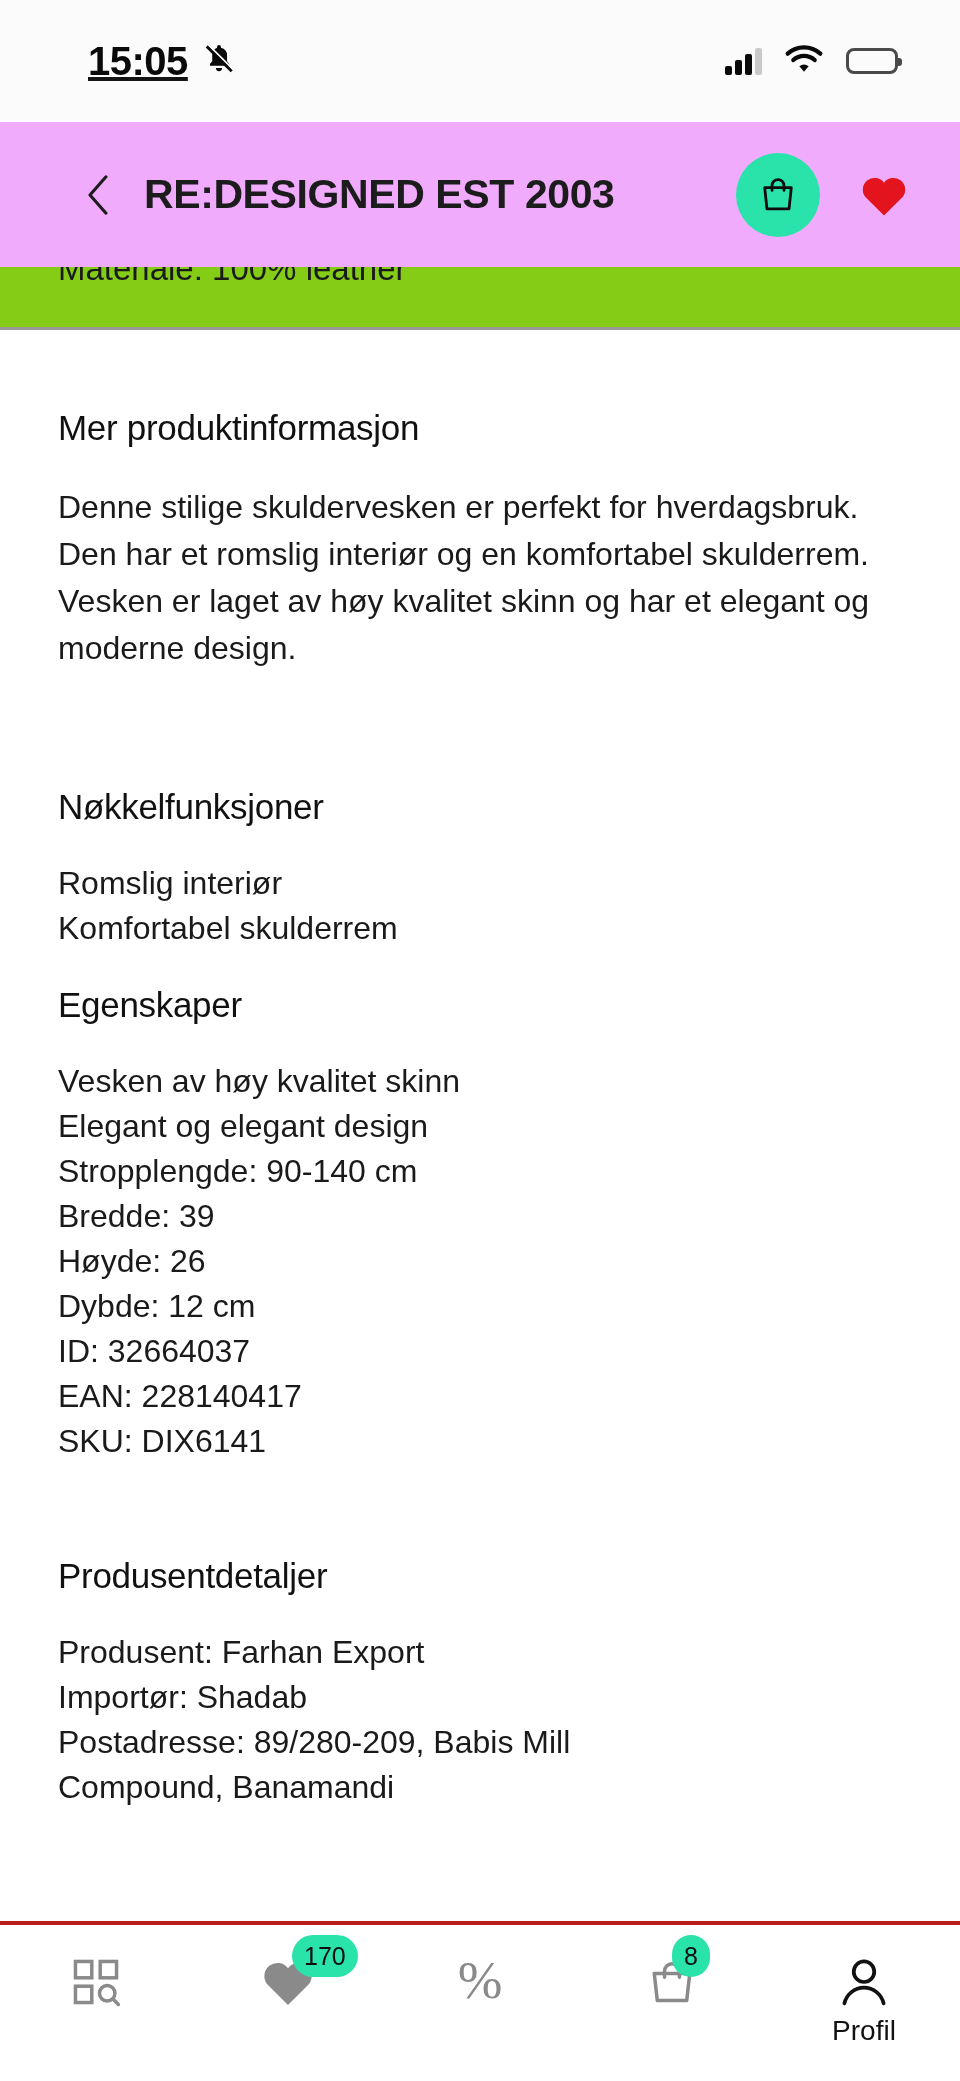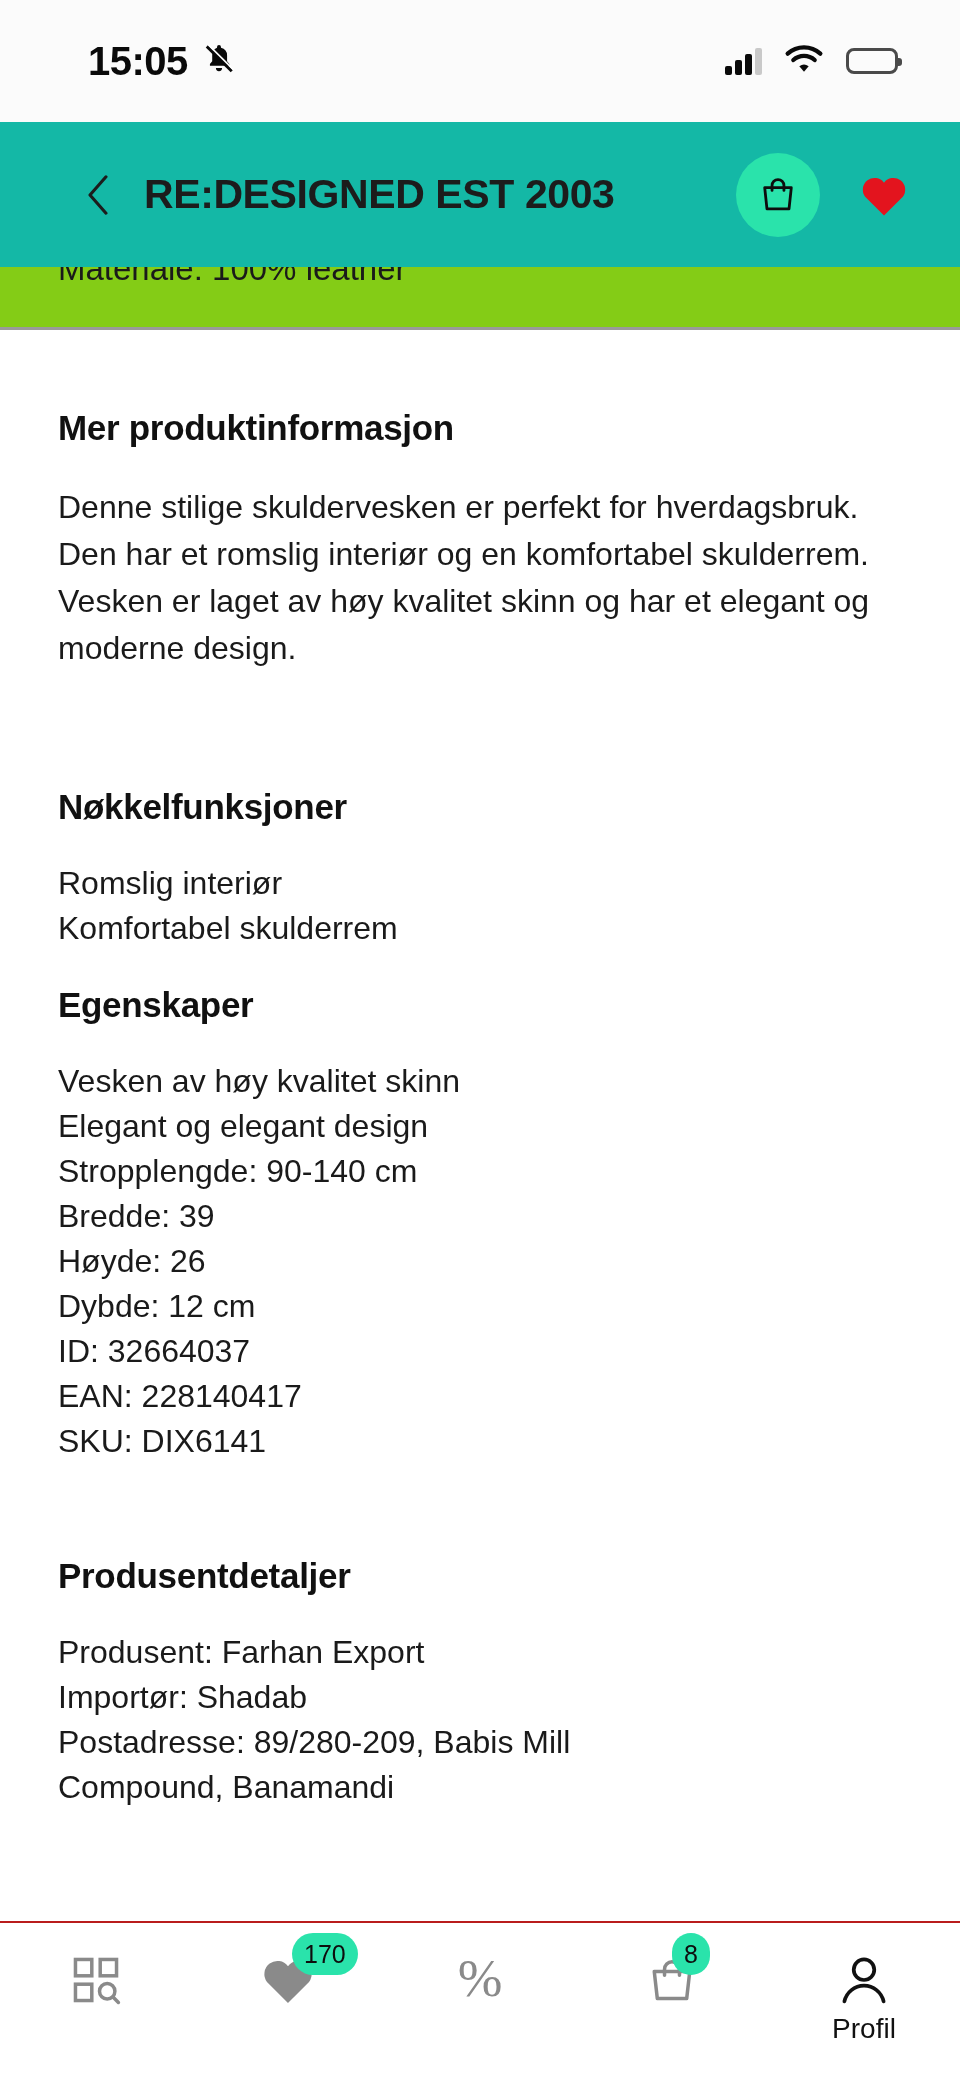--- a/index.html
+++ b/index.html
@@ -23,20 +23,21 @@
     display: flex;
     align-items: center;
     justify-content: space-between;
     padding: 0 62px 0 88px;
     box-sizing: border-box;
   }
   .status-left {
     display: flex;
     align-items: center;
     gap: 14px;
+    text-decoration: underline;
   }
   .status-time {
     font-size: 40px;
     font-weight: 600;
     letter-spacing: -0.5px;
     color: #0a0a0a;
   }
   .status-right {
     display: flex;
     align-items: center;
@@ -84,21 +85,21 @@
   .battery .fill {
     height: 100%;
     width: 52%;
     background: #0a0a0a;
     border-radius: 4px;
   }
 
   
   .header {
     height: 145px;
-    background: #14b8a6;
+    background: #f0abfc;
     display: flex;
     align-items: center;
     padding: 0 48px 0 78px;
     box-sizing: border-box;
   }
   .back-btn {
     width: 40px;
     height: 44px;
     flex: none;
     display: flex;
@@ -159,21 +160,21 @@
   }
 
   
   .content {
     padding: 0 58px;
     box-sizing: border-box;
     background: #ffffff;
   }
   .sec-title {
     font-size: 35px;
-    font-weight: 700;
+    font-weight: 400;
     color: #111111;
     letter-spacing: -0.3px;
   }
   .h-more { margin-top: 78px; }
   .body-para {
     margin-top: 36px;
     font-size: 32px;
     line-height: 47px;
     color: #1a1a1a;
     max-width: 830px;
@@ -189,21 +190,21 @@
   .h-manu { margin-top: 92px; }
 
   
   .bottom-nav {
     position: absolute;
     left: 0;
     bottom: 0;
     width: 960px;
     height: 160px;
     background: #ffffff;
-    border-top: 2px solid #b91c1c;
+    border-top: 4px solid #b91c1c;
     display: flex;
     align-items: flex-start;
     box-sizing: border-box;
     padding-top: 26px;
   }
   .nav-item {
     flex: 1;
     display: flex;
     flex-direction: column;
     align-items: center;

